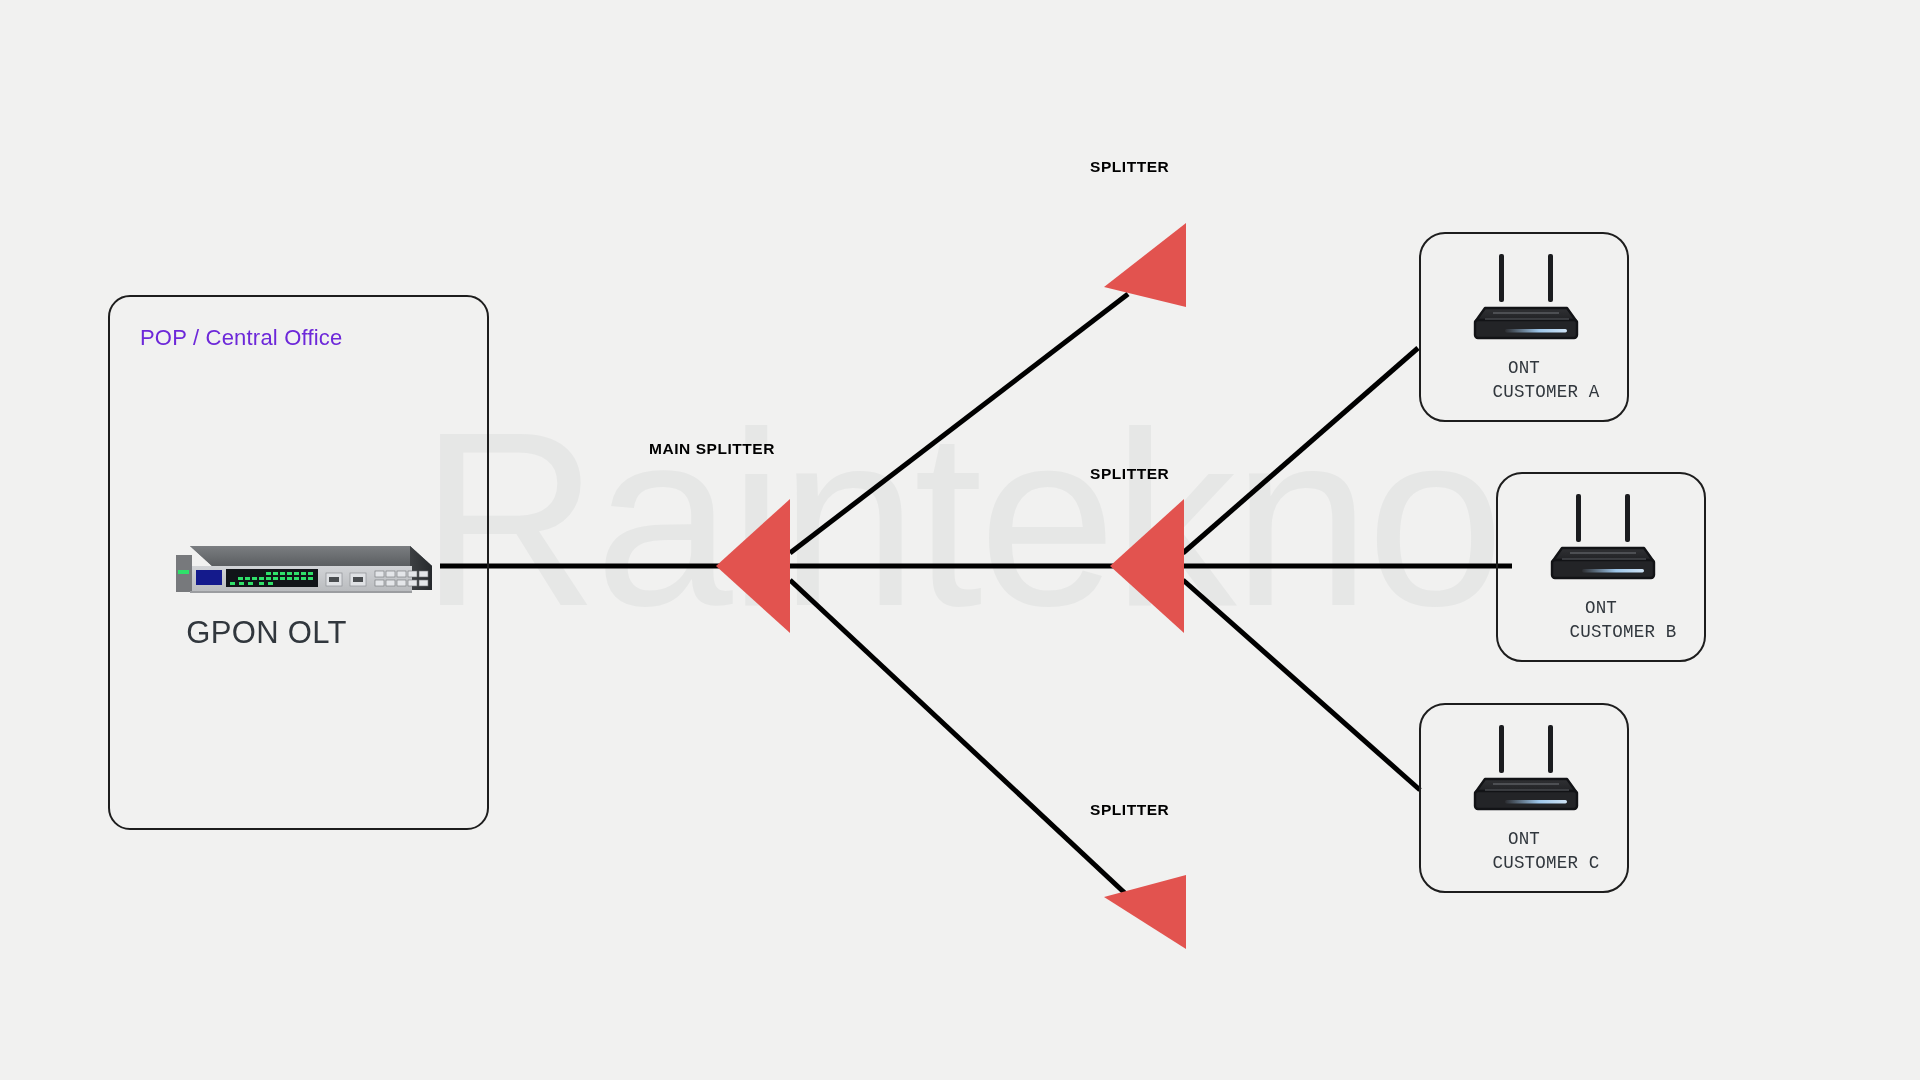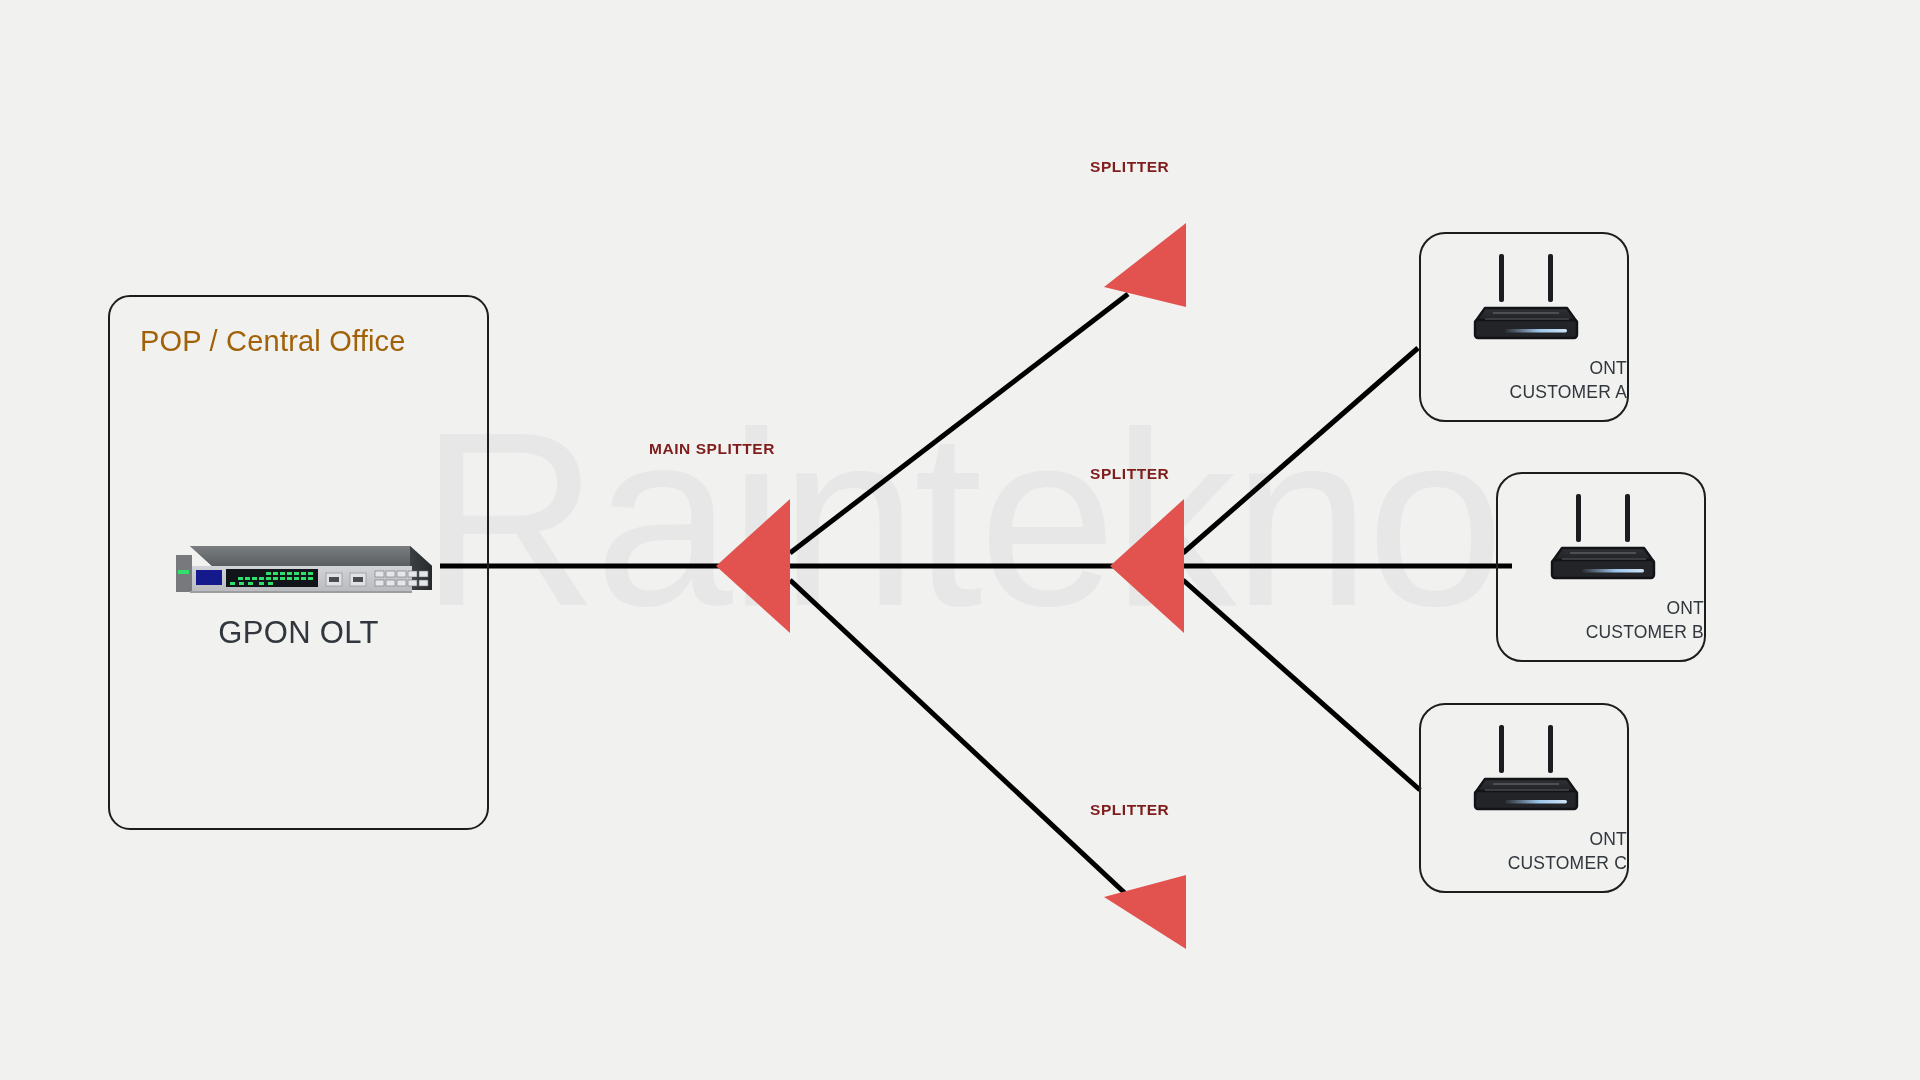--- a/index.html
+++ b/index.html
@@ -47,56 +47,56 @@
     left: 108px;
     top: 295px;
     width: 381px;
     height: 535px;
     border-radius: 22px;
   }
   #pop-title {
     position: absolute;
     left: 140px;
     top: 325px;
-    font-size: 29px;
+    font-size: 22px;
     font-weight: 400;
-    color: #a16207;
+    color: #6d28d9;
     letter-spacing: 0.2px;
     white-space: nowrap;
   }
   #olt-label {
     position: absolute;
     left: 108px;
     top: 615px;
     width: 317px;
     text-align: center;
     font-size: 31px;
     font-weight: 400;
     color: #31373d;
     letter-spacing: 0.3px;
-    padding-left: 32px;
   }
   .splitter-label {
     position: absolute;
     font-size: 15.5px;
     font-weight: 700;
-    color: #7f1d1d;
+    color: #000000;
     letter-spacing: 0.55px;
     white-space: nowrap;
   }
   .ont-caption {
     position: absolute;
     width: 100%;
     left: 0;
-    text-align: right;
+    text-align: center;
     font-size: 17.5px;
     font-weight: 400;
     color: #31373d;
     line-height: 24px;
     letter-spacing: 0.2px;
+    font-family: Liberation Mono, monospace;
   }
   .ont-caption .l2 { display: block; margin-left: 44px; }
 
   
   .olt-device {
     position: absolute;
     width: 272px;
     height: 72px;
   }
   

